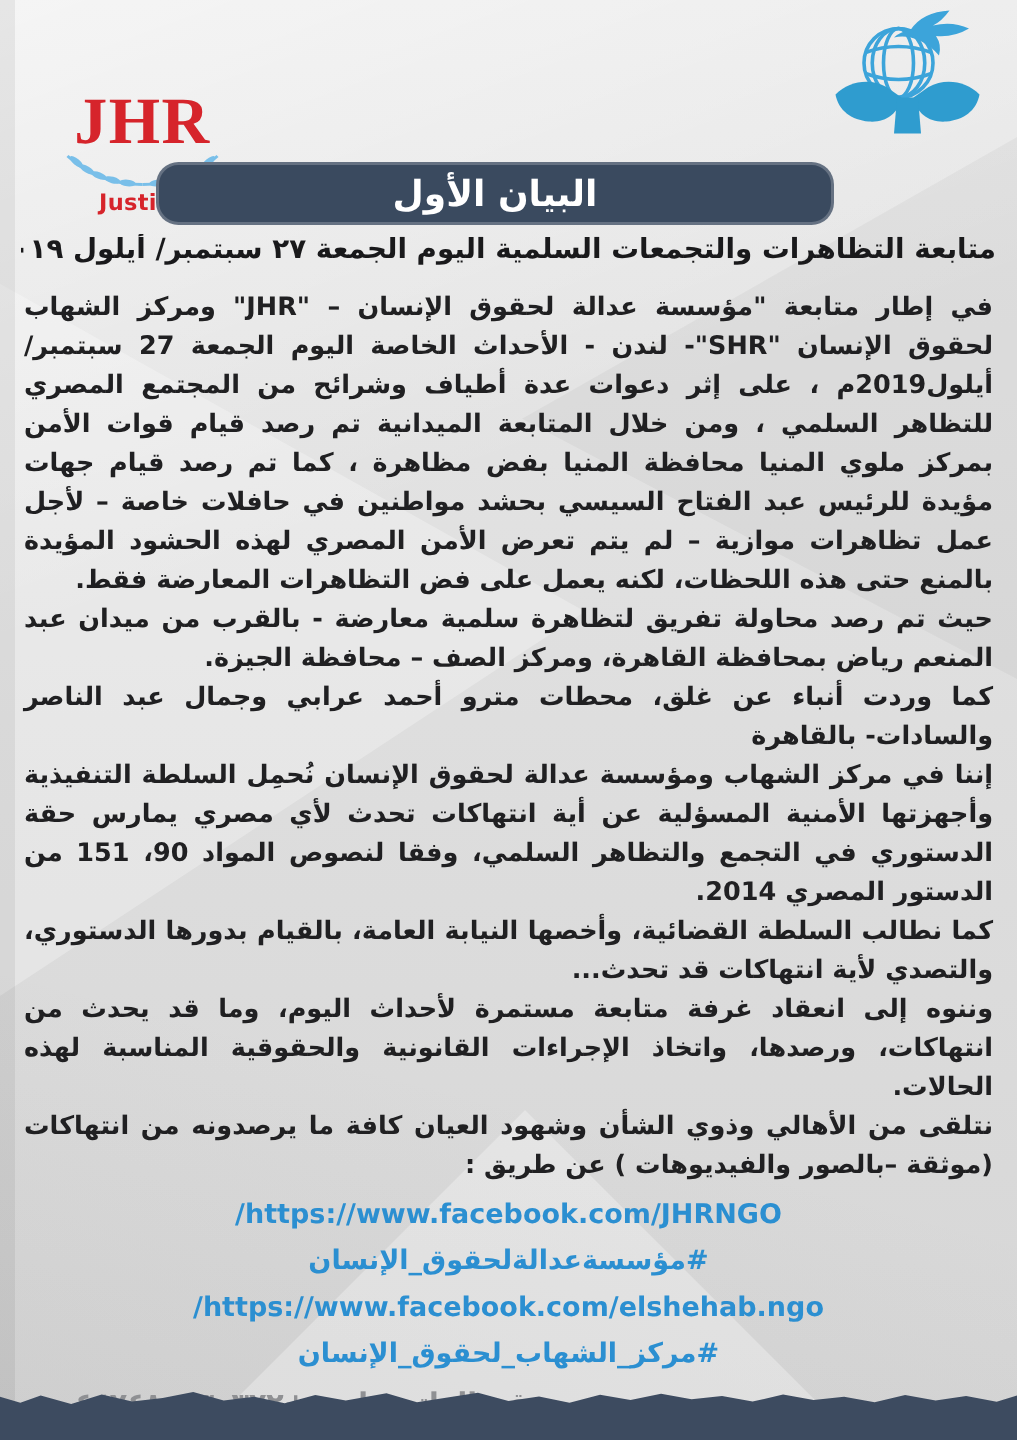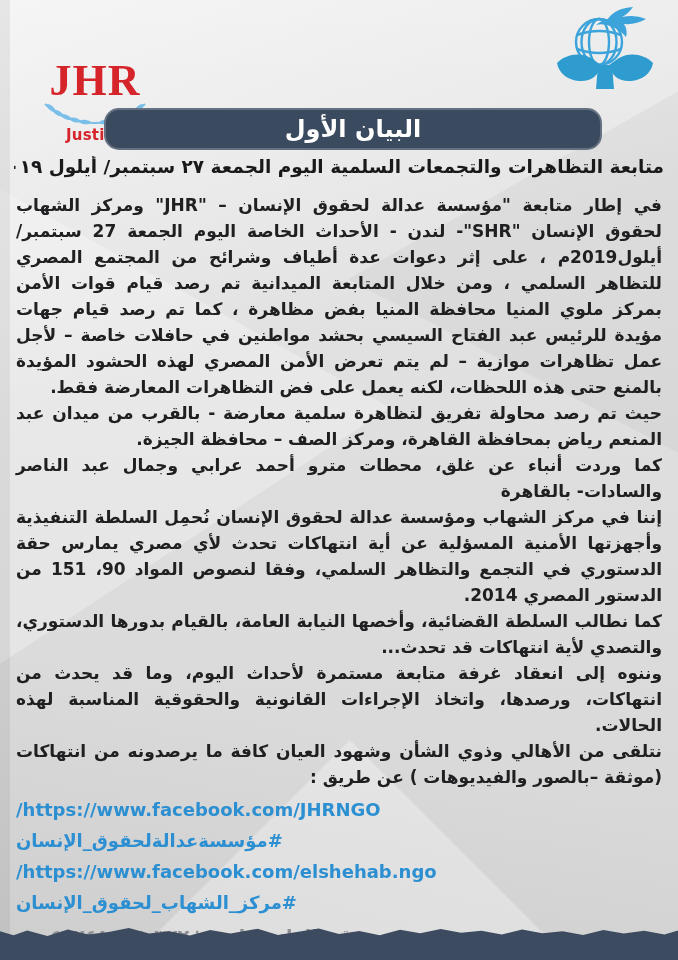--- a/index.html
+++ b/index.html
@@ -28,35 +28,35 @@
   .jhr { position:absolute; left:30px; top:20px; width:130px; text-align:center; }
   .jhr-text { font-family:"Liberation Serif", serif; font-weight:bold; font-size:44px;
     line-height:42px; color:#d6242b; letter-spacing:1px;margin-top:40px; }
   .jhr-wreath { display:block; margin:-2px auto 0; }
   .jhr-tagline { font-size:15px; font-weight:bold; color:#d6242b; letter-spacing:.2px; white-space:nowrap;margin-left:36px; }
 
   .shr { position:absolute; left:538px; top:6px; width:134px; text-align:center; }
   .shr-text { font-size:25px; font-weight:bold; color:#3ca4da; letter-spacing:4px; margin-top:-2px; }
 
   
-  .banner { position:absolute; left:104px; top:108px; width:498px; height:42px;
+  .banner { position:absolute; left:104px; top:108px; width:452px; height:42px;
     background:#3a4a5f; border:2px solid rgba(255,255,255,.22); border-radius:15px;
     display:flex; align-items:center; justify-content:center;
     color:#fff; font-size:24px; font-weight:bold; }
 
   
   .headline { position:absolute; top:156px; left:14px; right:14px; height:34px;
     direction:rtl; text-align:right; white-space:nowrap; overflow:hidden;
     font-size:18.5px; font-weight:bold; color:#19191b; }
 
   
   .content { position:absolute; top:192px; left:16px; right:16px; direction:rtl; }
   .body-text p { font-size:17px; line-height:26px; font-weight:bold; color:#202022;
     text-align:justify; }
-  .links { margin-top:4px; margin-left:0; padding-left:0; text-align:left; margin-right:0; }
+  .links { margin-top:4px; margin-left:0; padding-left:0; text-align:center; margin-right:0; }
   .links a { display:block; line-height:31px; font-size:18px; font-weight:bold;
     color:#2b8fd1; text-decoration:none; direction:rtl; }
 
   .whatsapp { position:absolute; left:50px; top:897px; direction:rtl;
     font-size:19px; font-weight:bold; color:#8f9093; white-space:nowrap;margin-top:28px; }
   .whatsapp .num { margin-right:8px; }
 
   
   .footer { position:absolute; left:0; right:0; bottom:0; height:22px; background:#3d4b60; }
   .footer-tear { position:absolute; left:0; right:0; bottom:20px; height:16px; background:#3d4b60;

